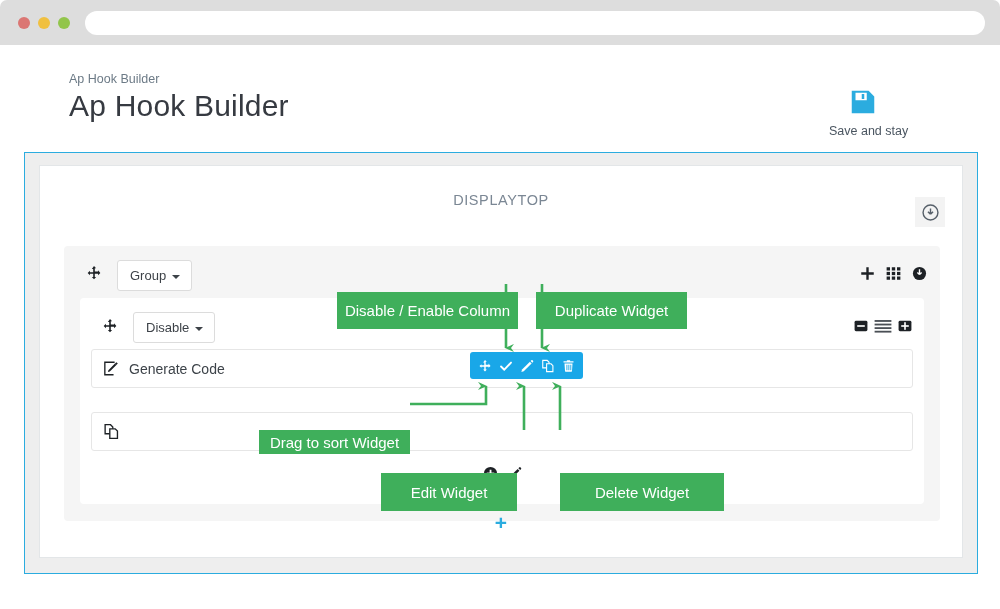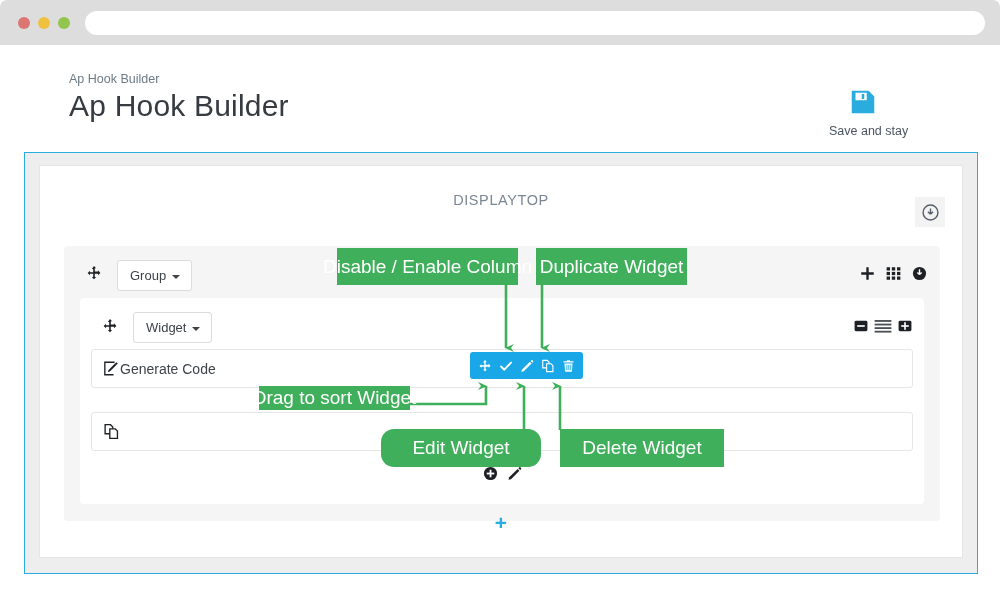--- a/index.html
+++ b/index.html
@@ -102,21 +102,21 @@
   }
   .col-bar { position: relative; height: 52px; }
   .col-tools { position: absolute; right: 12px; top: 21px; display: flex; gap: 6px; align-items: center; }
   .col-tools .tool { cursor: pointer; line-height: 0; }
 
   
   .widget-row {
     position: absolute; left: 11px;
     width: 822px; height: 39px;
     background: #fff; border: 1px solid #e6e6e6; border-radius: 3px;
-    display: flex; align-items: center; padding-left: 11px; 
+    display: flex; align-items: center; padding-left: 11px; gap: 9px;
     font-size: 14px; color: #3d4349;
   }
   .widget-row .wic { line-height: 0; }
   .row-one { top: 51px; }
   .row-two { top: 114px; }
 
   .col-footer {
     position: absolute; left: 0; top: 168px; width: 100%;
     display: flex; justify-content: center; align-items: center; gap: 9px;
   }
@@ -133,22 +133,22 @@
     position: absolute; left: 470px; top: 352px;
     height: 27px; background: #19a7e8; border-radius: 3px;
     display: flex; align-items: center; gap: 7px; padding: 0 8px;
     z-index: 30;
   }
   .widget-toolbar .tb { cursor: pointer; line-height: 0; }
 
   
   .callout {
     position: absolute; background: #3faf5b; color: #fff;
-    font-size: 19px; display: flex; align-items: center; justify-content: center;
-    z-index: 40; padding: 0 16px; white-space: nowrap;
+    font-size: 15px; display: flex; align-items: center; justify-content: center;
+    z-index: 40; padding: 0 16px; white-space: nowrap; margin-top: 44px;
   }
   .anno-svg { position: absolute; left: 0; top: 0; width: 1000px; height: 609px; z-index: 35; pointer-events: none; }
 </style>
 </head>
 <body>
 
 <div class="browser-chrome">
   <div class="traffic">
     <span class="dot red"></span>
     <span class="dot yellow"></span>
@@ -231,21 +231,21 @@
 
       <div class="column-panel">
 
         <div class="col-bar">
           <span class="move-handle" style="left:22px; top:20px;">
             <svg width="16" height="16" viewBox="0 0 24 24" fill="#1d2125">
               <path d="M12 1.5l3.2 3.4h-2v4.9h4.9v-2L21.5 12l-3.4 3.2v-2h-4.9v4.9h2L12 21.5l-3.2-3.4h2v-4.9H5.9v2L2.5 12l3.4-3.2v2h4.9V5.9h-2L12 1.5z"></path>
             </svg>
           </span>
           <button class="dd-btn" style="left:53px; top:14px;">
-            <span>Widget</span><i class="caret"></i>
+            <span>Disable</span><i class="caret"></i>
           </button>
 
           <div class="col-tools">
             <span class="tool">
               <svg width="14" height="14" viewBox="0 0 24 24" fill="#1d2125">
                 <rect x="1" y="3" width="22" height="18" rx="2.5"></rect>
                   <rect x="5.5" y="10.6" width="13" height="2.8" fill="#fff"></rect>
               </svg>
             </span>
             <span class="tool">
@@ -362,15 +362,15 @@
 
   <path d="M560 430 L560 386" stroke="#3faf5b" stroke-width="2.6" fill="none" marker-end="url(#ah-up)"></path>
 </svg>
 
 <div class="callout" style="left:337px; top:248px; width:181px; height:37px;">Disable / Enable Column</div>
 
 <div class="callout" style="left:536px; top:248px; width:151px; height:37px;">Duplicate Widget</div>
 
 <div class="callout" style="left:259px; top:386px; width:151px; height:24px;">Drag to sort Widget</div>
 
-<div class="callout" style="left:381px; top:429px; width:160px; height:38px;border-radius:13px;">Edit Widget</div>
+<div class="callout" style="left:381px; top:429px; width:136px; height:38px;">Edit Widget</div>
 
 <div class="callout" style="left:560px; top:429px; width:164px; height:38px;">Delete Widget</div>
 
 </body></html>

